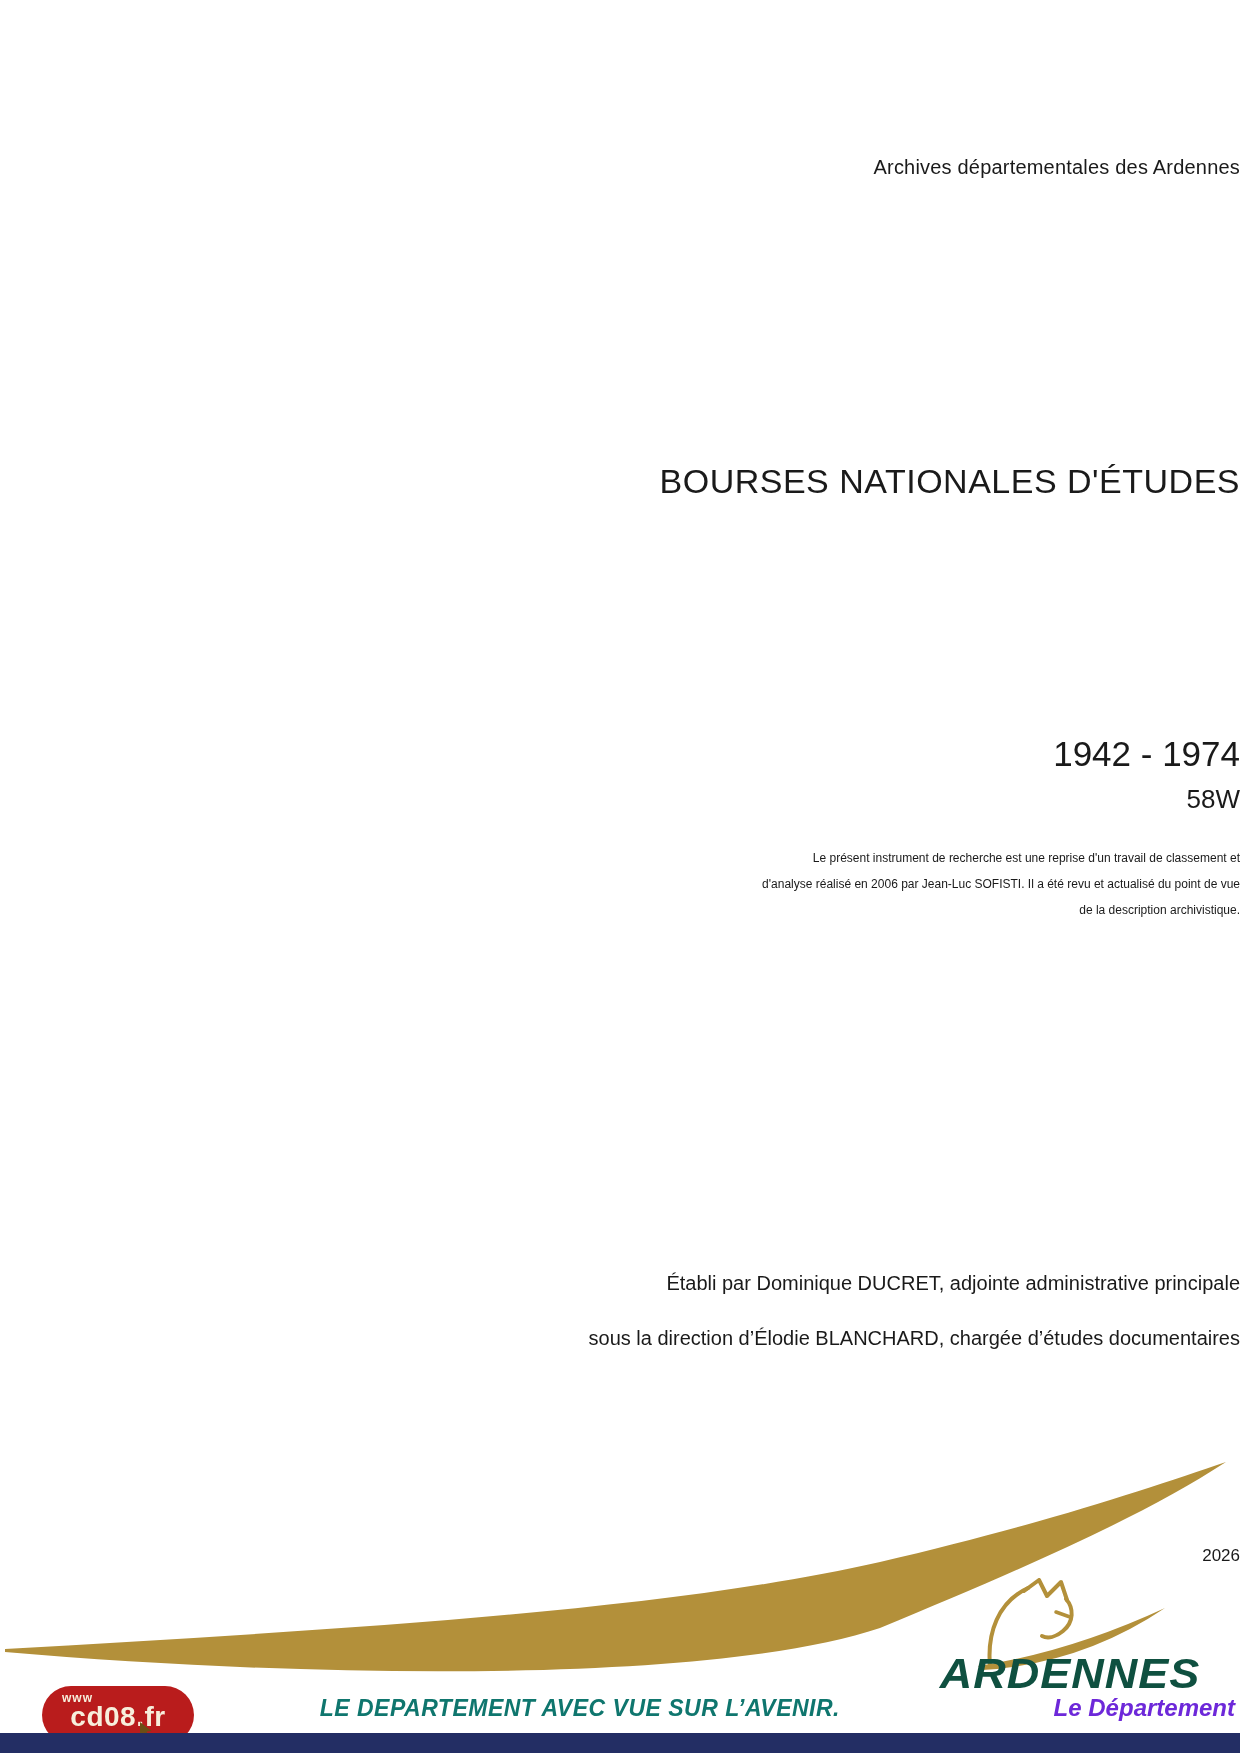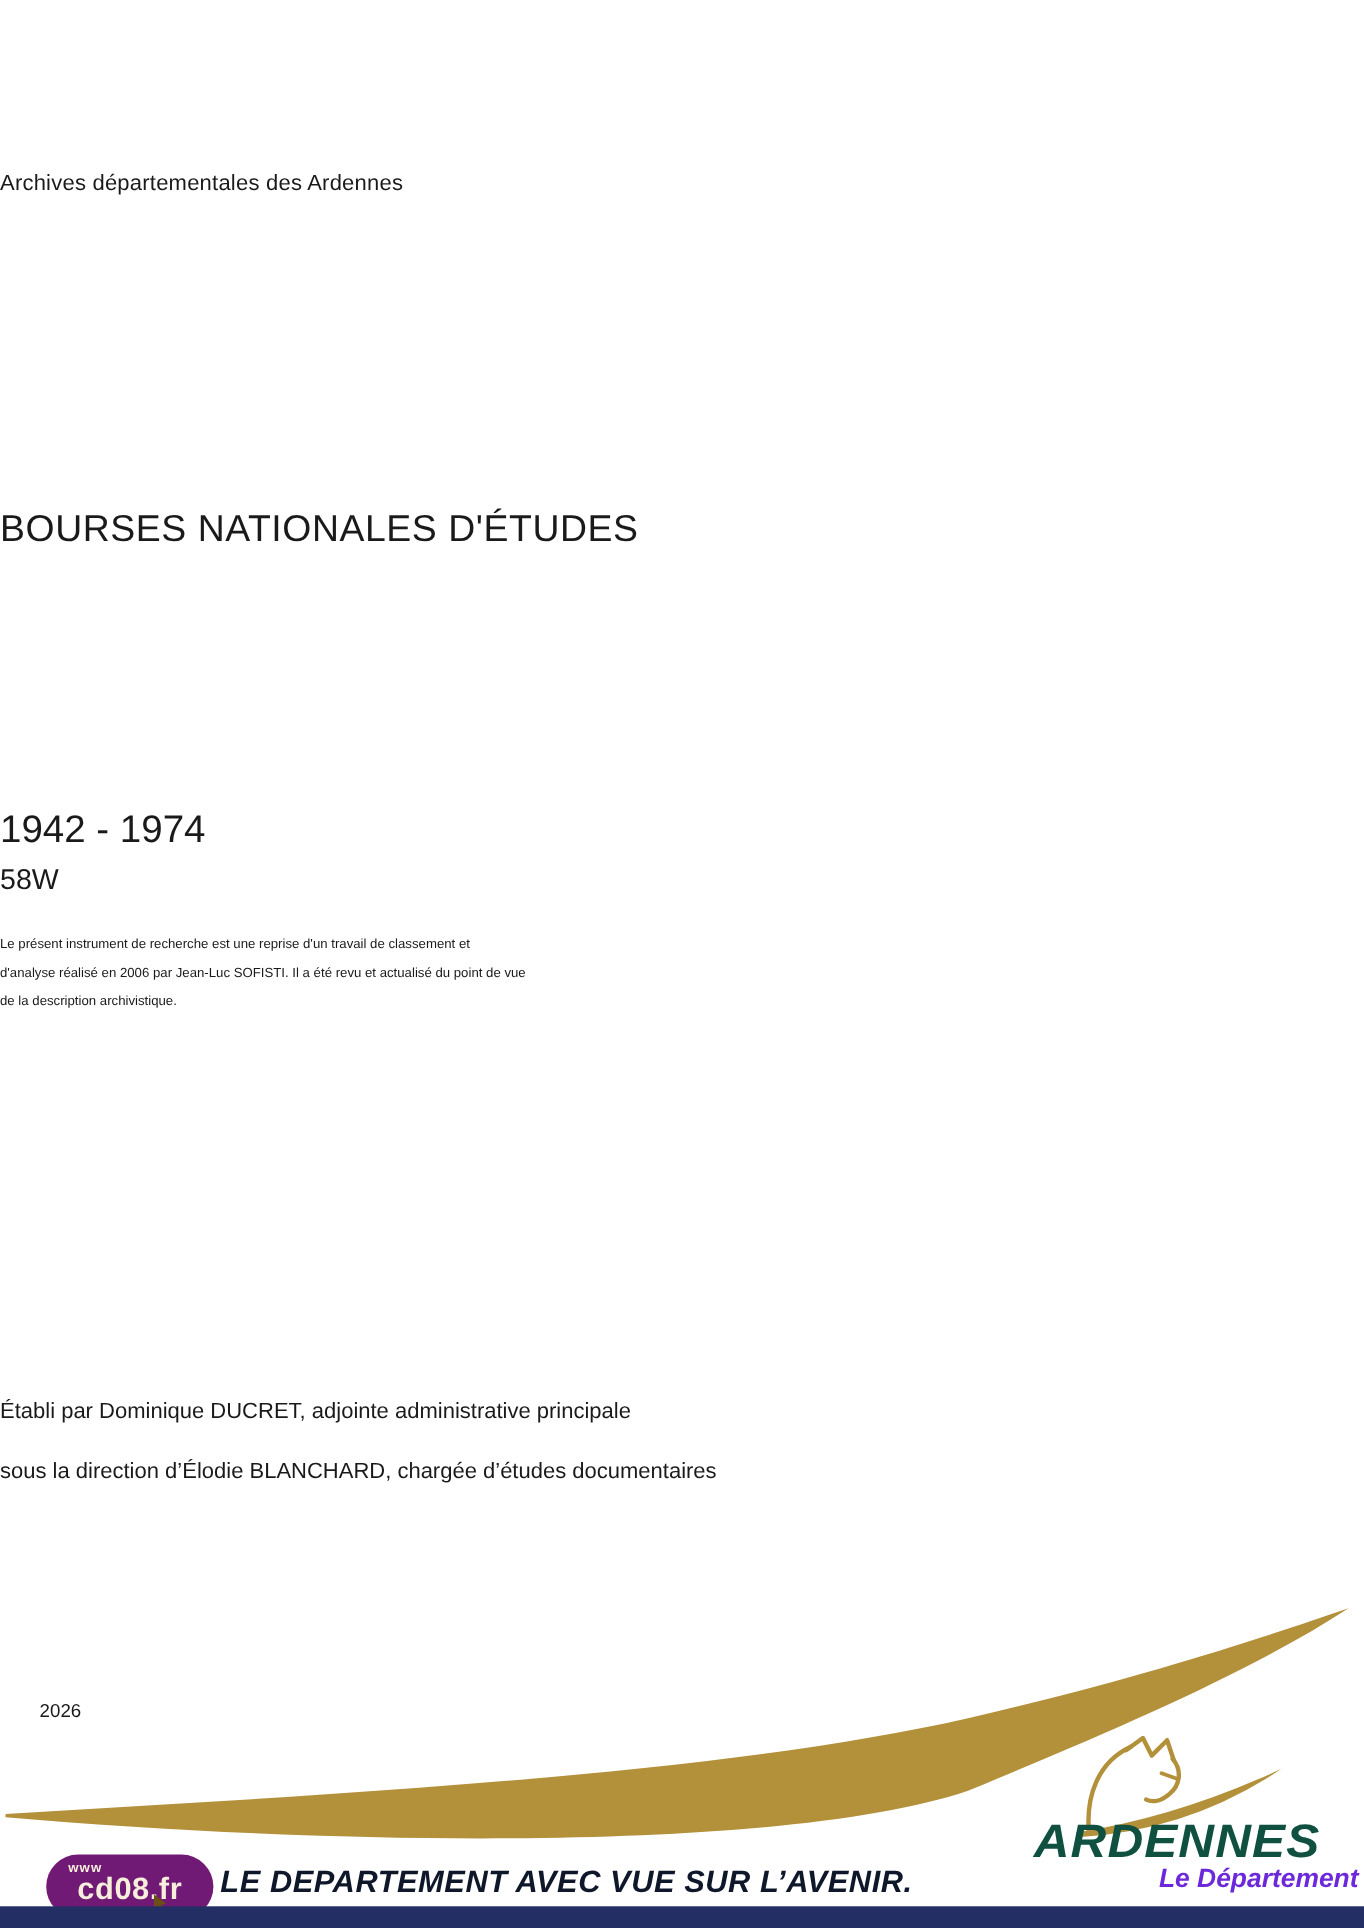--- a/index.html
+++ b/index.html
@@ -5,50 +5,50 @@
   html,body{margin:0;padding:0;background:#e8e8e8;}
   .page{
     position:relative;
     width:1240px;height:1753px;
     margin:0 auto;
     background:#ffffff;
     font-family:"Liberation Sans", sans-serif;
     color:#1a1a1a;
     overflow:hidden;
   }
-  .abs{position:absolute;left:0;right:0;text-align:left;}
+  .abs{position:absolute;left:0;right:0;text-align:right;}
   .header-line{top:156px;font-size:20px;letter-spacing:.2px;}
   .doc-title{top:462px;font-size:34px;letter-spacing:.5px;font-weight:400;}
   .date-range{top:734px;font-size:35px;}
   .ref-code{top:784px;font-size:26px;}
   .note-block{top:845px;font-size:12px;line-height:26px;}
   .author-line{top:1272px;font-size:20px;}
   .direction-line{top:1327px;font-size:20px;}
   .place-line{top:1501px;font-size:17px;}
   .year-line{top:1546px;font-size:17px;padding-left:36px;}
 
   .swoosh-svg{position:absolute;left:0;top:1440px;width:1240px;height:240px;}
 
   .cd08{
     position:absolute;left:42px;top:1686px;width:152px;height:58px;
-    background:#701a75;border-radius:29px;
+    background:#b91c1c;border-radius:29px;
   }
   .cd08 .www{
     position:absolute;left:20px;top:5px;font-size:12px;font-weight:700;
     color:#f7efdc;letter-spacing:1px;
   }
   .cd08 .label{
     position:absolute;left:0;right:0;top:15px;text-align:center;
     font-size:28px;font-weight:700;color:#f7efdc;letter-spacing:.5px;
   }
   .cd08 .cursor{position:absolute;left:96px;top:36px;}
 
   .slogan{
-    position:absolute;left:190px;top:1695px;width:650px;text-align:center;
-    font-size:28px;font-weight:700;font-style:italic;color:#0f172a;
+    position:absolute;left:190px;top:1695px;width:650px;text-align:right;
+    font-size:23px;font-weight:700;font-style:italic;color:#0f766e;
     letter-spacing:.5px;
   }
 
   .ardennes{position:absolute;left:905px;top:1578px;width:330px;height:158px;}
   .ardennes .boar{position:absolute;left:55px;top:0;}
   .ardennes .wordmark{
     position:absolute;left:0;right:0;top:70px;text-align:center;
     font-size:45px;font-weight:700;font-style:italic;
     color:#0f5040;letter-spacing:1px;transform:scaleY(.95);
   }

